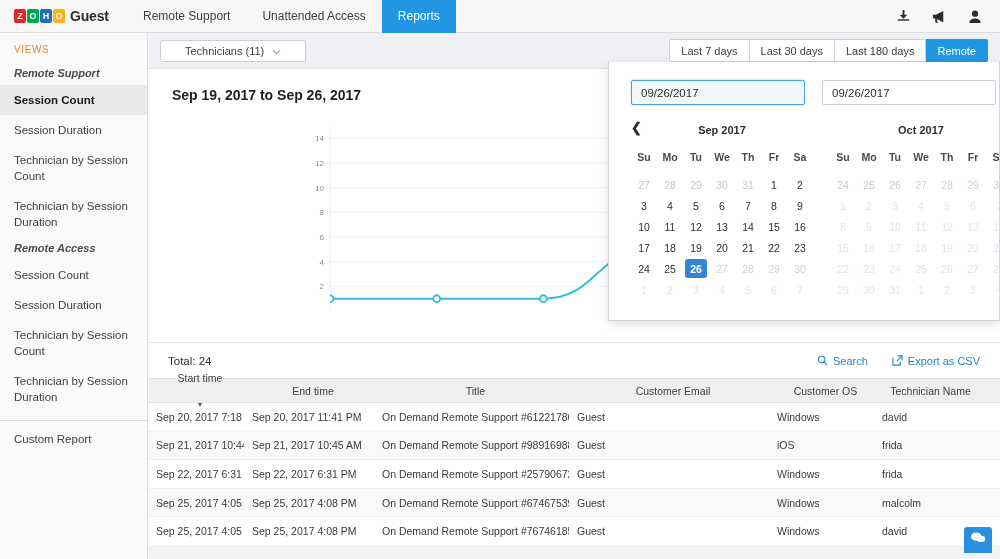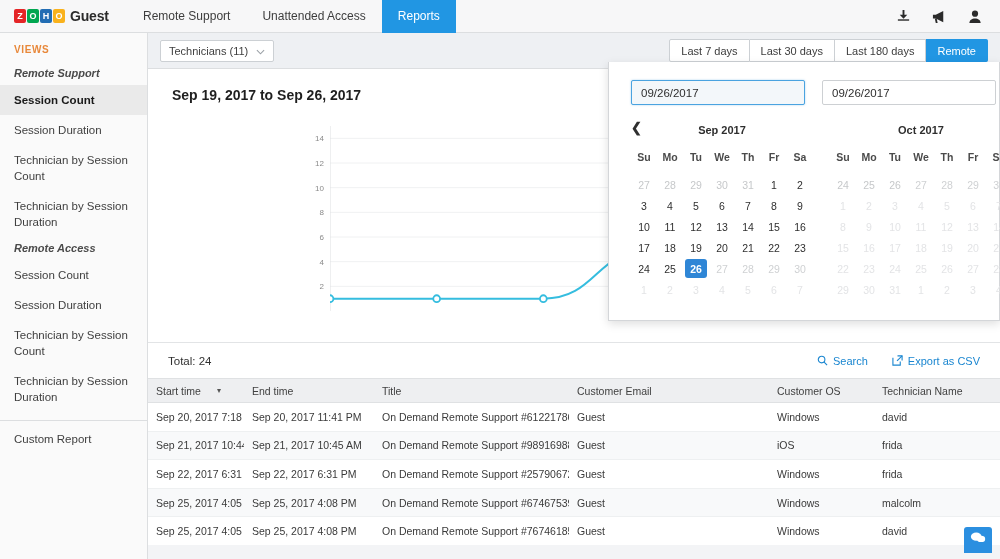--- a/index.html
+++ b/index.html
@@ -39,38 +39,38 @@
   .nav-item.active { background:#2196e3; color:#fff; }
 
   .top-icons { margin-left:auto; display:flex; align-items:center; gap:20px; padding-right:18px; }
   .top-icons svg { display:block; }
 
   
   .sidebar {
     position:absolute; left:0; top:33px; width:148px; height:526px;
     background:#fafafa; border-right:1px solid #dcdee0; overflow:hidden;
   }
-  .side-views { font-size:10px; color:#e8883a; letter-spacing:.6px; padding:11px 0 7px 14px; font-weight:bold; }
+  .side-views { font-size:10px; color:#e8883a; letter-spacing:.6px; padding:11px 0 7px 14px; font-weight:normal; }
   .side-group { font-size:11px; color:#4a4a4a; font-style:italic; padding:5px 0 6px 14px; font-weight:bold;}
   .side-item {
     font-size:11.5px; color:#3f3f3f; padding:7px 10px 7px 14px; line-height:16px; cursor:pointer;
   }
   .side-item.active { background:#eaeaea; font-weight:bold; color:#1a1a1a; }
   .side-sep { border-top:1px solid #dcdee0; margin:8px 0 0 0; }
 
   
   .maintool {
     position:absolute; left:148px; top:33px; width:852px; height:36px;
     background:#eef0f3; border-bottom:1px solid #dcdee0;
     display:flex; align-items:center; padding:0 12px;
   }
   .tech-select {
     background:#fff; border:1px solid #ccd0d4; border-radius:2px;
     height:22px; display:flex; align-items:center; gap:8px;
-    padding:0 8px; font-size:11px; color:#404040; cursor:pointer;
+    padding:0 24px; font-size:11px; color:#404040; cursor:pointer;
   }
   .range-group { margin-left:auto; display:flex; align-items:stretch; height:23px; }
   .range-btn {
     background:#fff; border:1px solid #ccd0d4; border-left:none;
     font-size:11px; color:#3c3c3c; display:flex; align-items:center;
     padding:0 11px; cursor:pointer; white-space:nowrap;
   }
   .range-btn:first-child { border-left:1px solid #ccd0d4; border-radius:2px 0 0 2px; }
   .range-btn:last-child { border-radius:0 2px 2px 0; }
   .range-btn.active { background:#2196e3; border-color:#2196e3; color:#fff; }
@@ -133,21 +133,21 @@
     background:#fff; display:flex; align-items:center; padding:0 20px;
   }
   .total { font-size:11.5px; color:#313131; }
   .tbl-actions { margin-left:auto; display:flex; align-items:center; gap:24px; }
   .act { display:flex; align-items:flex-start; gap:5px; font-size:11px; color:#1a86d0; cursor:pointer; }
   .thead {
     position:absolute; left:148px; top:378px; width:852px; height:25px;
     background:#eeeff1; border-top:1px solid #dfe1e3; border-bottom:1px solid #dfe1e3;
     display:flex; align-items:center;
   }
-  .th { font-size:10.5px; color:#414141; padding-left:8px; display:flex; align-items:center; gap:16px; }
+  .th { font-size:10.5px; color:#414141; padding-left:8px; display:flex; align-items:center; gap:16px;flex-direction:column; }
   .trow {
     position:absolute; left:148px; width:852px; height:28.6px;
     display:flex; align-items:center; border-bottom:1px solid #eef0f1;
   }
   .trow.alt { background:#f8f9fa; }
   .td { font-size:10.5px; color:#3a3a3a; padding-left:8px; overflow:hidden; white-space:nowrap; }
   .c0 { width:96px; } .c1 { width:130px; } .c2 { width:195px; }
   .c3 { width:200px; } .c4 { width:105px; } .c5 { width:105px; }
 
   .chatbub {

